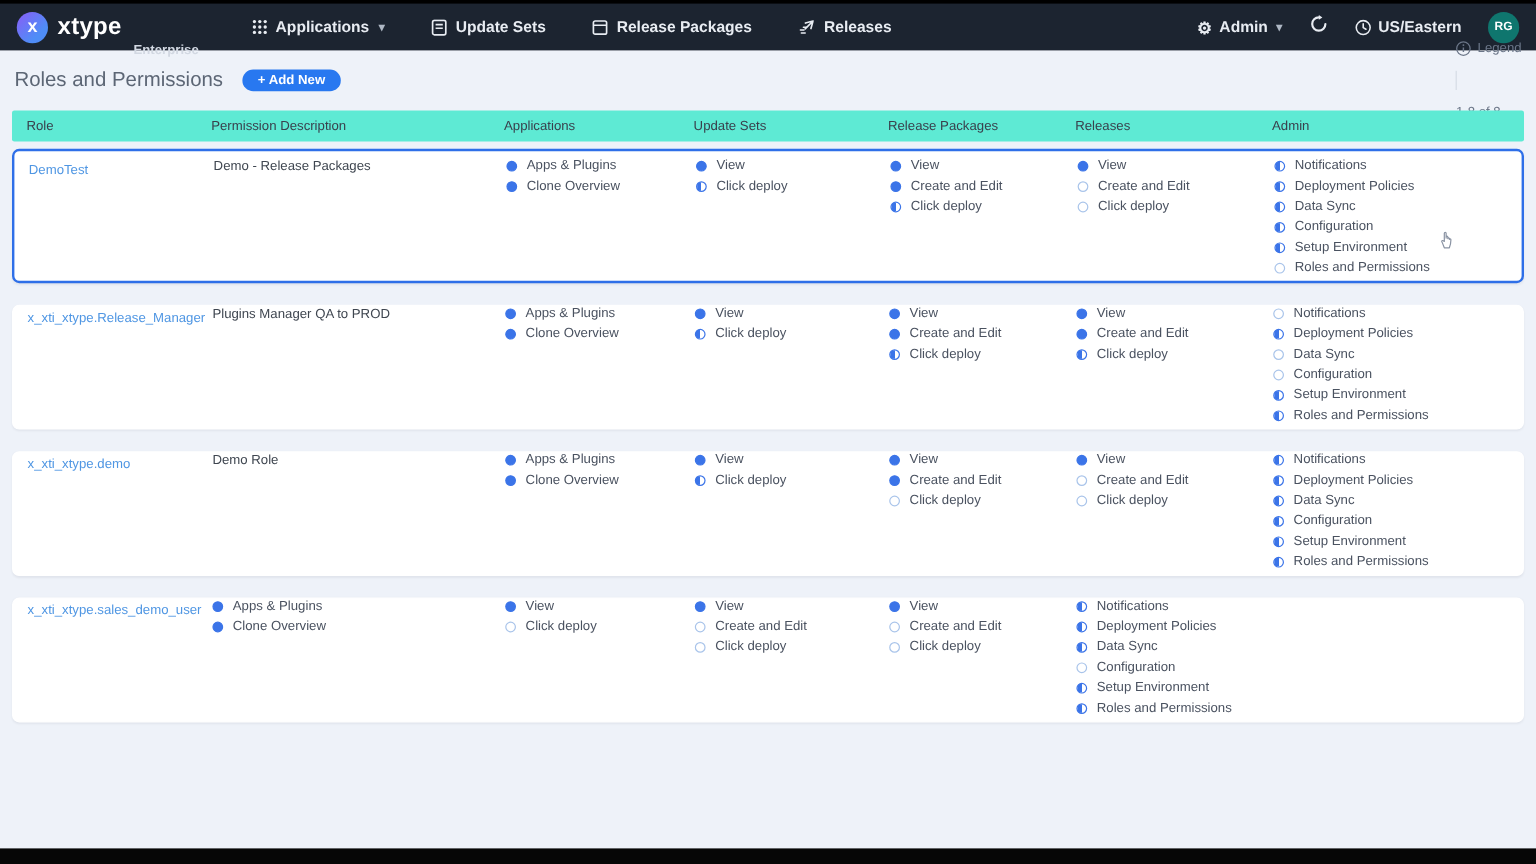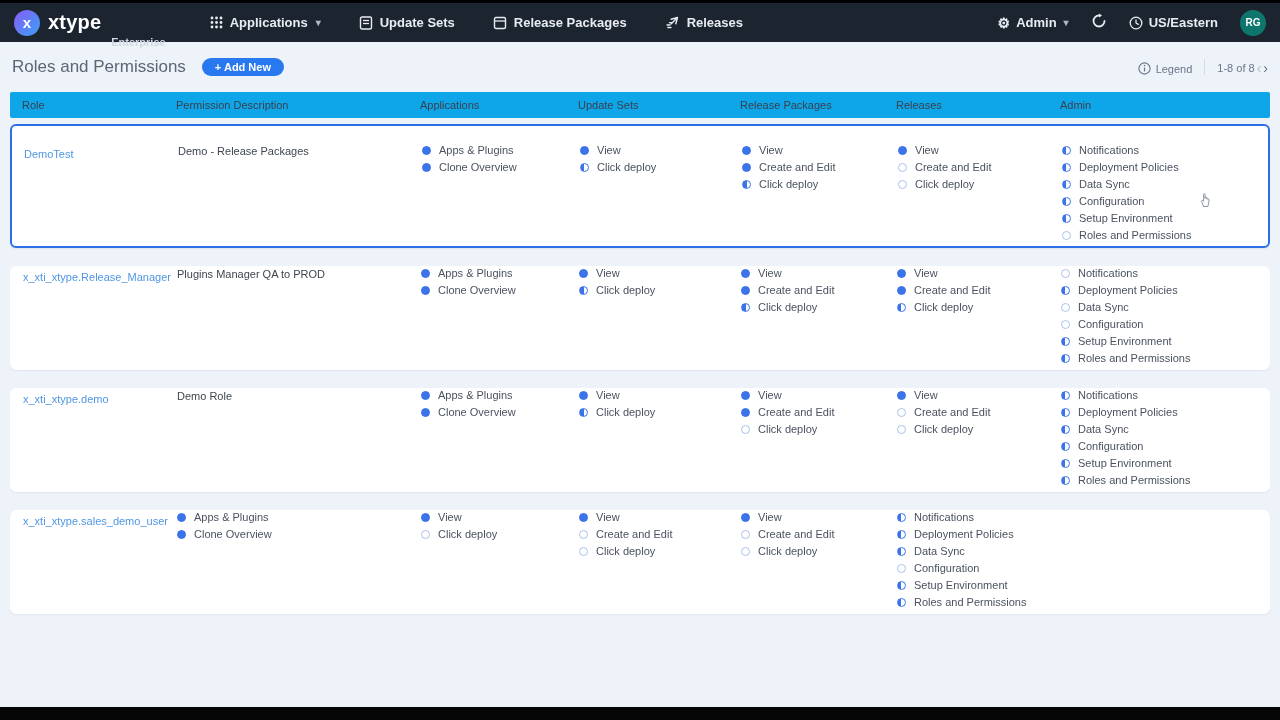--- a/index.html
+++ b/index.html
@@ -21,34 +21,34 @@
   .nav-right { display:flex; align-items:center; gap:22px; }
   .avatar { width:26px; height:26px; border-radius:50%; background:#0f766e; color:#fff; font-size:10px; font-weight:700;
             display:flex; align-items:center; justify-content:center; }
   .icon-txt { display:flex; align-items:center; gap:6px; font-size:13px; font-weight:600; cursor:pointer; }
 
   
   .page-header { position:absolute; top:42px; left:0; width:1280px; height:50px; display:flex; align-items:center; padding:0 12px; }
   .page-title { font-size:17px; color:#5c6675; margin-right:16px; }
   .btn-add { background:#2878f0; color:#fff; border:none; border-radius:14px; height:18px; padding:0 13px;
              font-size:11px; font-weight:700; font-family:inherit; cursor:pointer; }
-  .header-right { margin-left:auto; display:flex; align-items:flex-end; gap:12px; color:#6b7688; font-size:11px; }
+  .header-right { margin-left:auto; display:flex; align-items:flex-start; gap:12px; color:#6b7688; font-size:11px;flex-direction:column; }
   .legend { display:flex; align-items:center; gap:5px; cursor:pointer; }
   .vdiv { width:1px; height:16px; background:#d5dbe5; }
   .pag { display:flex; align-items:center; gap:2px; font-size:11px; color:#6b7688; }
   .pag .pchev { font-size:14px; line-height:1; cursor:pointer; }
   .pchev.dis { color:#b9c2ce; }
 
   
   .table-wrap { position:absolute; top:92px; left:10px; width:1260px; }
   .grid7 { display:grid; grid-template-columns:154px 244px 158px 162px 156px 164px 1fr; padding-left:12px; }
-  .thead { background:#0ea5e9; height:26px; align-items:center; font-size:11px; color:#39414d; margin-bottom:6px; border-radius:2px; }
+  .thead { background:#5eead4; height:26px; align-items:center; font-size:11px; color:#39414d; margin-bottom:6px; border-radius:2px; }
   .row-card { background:#fff; min-height:93px; margin-bottom:18px; border-radius:6px; padding-top:0;
               box-shadow:0 1px 2px rgba(16,24,40,.06); border:1px solid #fff; }
-  .row-card.selected { border:2px solid #2e6fe8; min-height:105px; padding-top:18px; }
+  .row-card.selected { border:2px solid #2e6fe8; min-height:105px; padding-top:6px; }
   .role-link { color:#4f96e3; font-size:11px; text-decoration:none; cursor:pointer; }
   .desc { font-size:11px; color:#3f4650; line-height:14px; max-width:205px; padding-right:14px; }
   .perm { display:flex; align-items:center; gap:8px; margin-bottom:5px; font-size:11px; color:#4a5260; }
   .dot { width:9px; height:9px; border-radius:50%; flex:none; }
   .dot.full { background:#3b74e8; border:1px solid #3b74e8; }
   .dot.half { border:1px solid #3b74e8; background:linear-gradient(90deg,#3b74e8 50%,#fff 50%); }
   .dot.none { border:1px solid #a9c4ea; background:#fff; }
 
   .cursor-hand { position:absolute; left:1198px; top:191px; pointer-events:none; }
   .bottom-bar { position:absolute; left:0; bottom:0; width:1280px; height:13px; background:#060606; }

